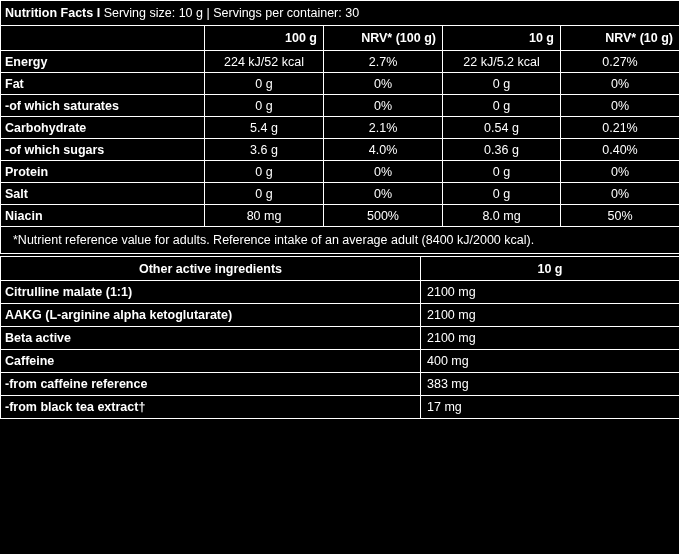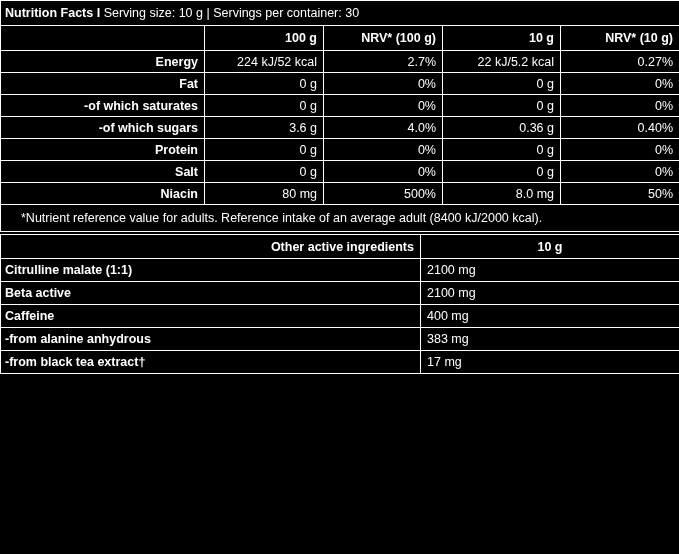--- a/index.html
+++ b/index.html
@@ -43,36 +43,36 @@
     text-align: left;
     padding-left: 4px;
   }
   .title-cell b { font-weight: bold; }
   .col-head {
     text-align: right;
     font-weight: bold;
   }
   .nutri-row td { height: 17px; }
   .name {
-    text-align: right;
+    text-align: left;
     padding-left: 4px;
   }
   .name.bold { font-weight: bold; }
-  .val { text-align: right; }
+  .val { text-align: center; }
   .note td {
     text-align: left;
-    padding-left: 20px;
+    padding-left: 12px;
     height: 22px;
     font-size: 12.5px;
   }
   .sec-head td {
     font-weight: bold;
     height: 19px;
   }
-  .sec-head .left { text-align: right; }
+  .sec-head .left { text-align: center; }
   .sec-head .right { text-align: center; }
   .ing-row td { height: 18px; }
   .ing-name { text-align: left; padding-left: 4px; }
   .ing-name.bold { font-weight: bold; }
   .ing-val { text-align: left; }
   .spacer { height: 2px; background: #000; }
 </style>
 </head>
 <body>
 
@@ -113,20 +113,27 @@
         <td class="val">0%</td>
       </tr>
       <tr class="nutri-row">
         <td class="name bold">-of which saturates</td>
         <td class="val">0 g</td>
         <td class="val">0%</td>
         <td class="val">0 g</td>
         <td class="val">0%</td>
       </tr>
       <tr class="nutri-row">
+        <td class="name bold">Carbohydrate</td>
+        <td class="val">5.4 g</td>
+        <td class="val">2.1%</td>
+        <td class="val">0.54 g</td>
+        <td class="val">0.21%</td>
+      </tr>
+      <tr class="nutri-row">
         <td class="name bold">-of which sugars</td>
         <td class="val">3.6 g</td>
         <td class="val">4.0%</td>
         <td class="val">0.36 g</td>
         <td class="val">0.40%</td>
       </tr>
       <tr class="nutri-row">
         <td class="name bold">Protein</td>
         <td class="val">0 g</td>
         <td class="val">0%</td>
@@ -164,29 +171,33 @@
     <tbody>
       <tr class="sec-head">
         <td class="left">Other active ingredients</td>
         <td class="right">10 g</td>
       </tr>
       <tr class="ing-row">
         <td class="ing-name bold">Citrulline malate (1:1)</td>
         <td class="ing-val">2100 mg</td>
       </tr>
       <tr class="ing-row">
+        <td class="ing-name bold">AAKG (L-arginine alpha ketoglutarate)</td>
+        <td class="ing-val">2100 mg</td>
+      </tr>
+      <tr class="ing-row">
         <td class="ing-name bold">Beta active</td>
         <td class="ing-val">2100 mg</td>
       </tr>
       <tr class="ing-row">
         <td class="ing-name bold">Caffeine</td>
         <td class="ing-val">400 mg</td>
       </tr>
       <tr class="ing-row">
-        <td class="ing-name bold">-from alanine anhydrous</td>
+        <td class="ing-name bold">-from caffeine reference</td>
         <td class="ing-val">383 mg</td>
       </tr>
       <tr class="ing-row">
         <td class="ing-name bold">-from black tea extract†</td>
         <td class="ing-val">17 mg</td>
       </tr>
     </tbody>
   </table>
 
 </div>

